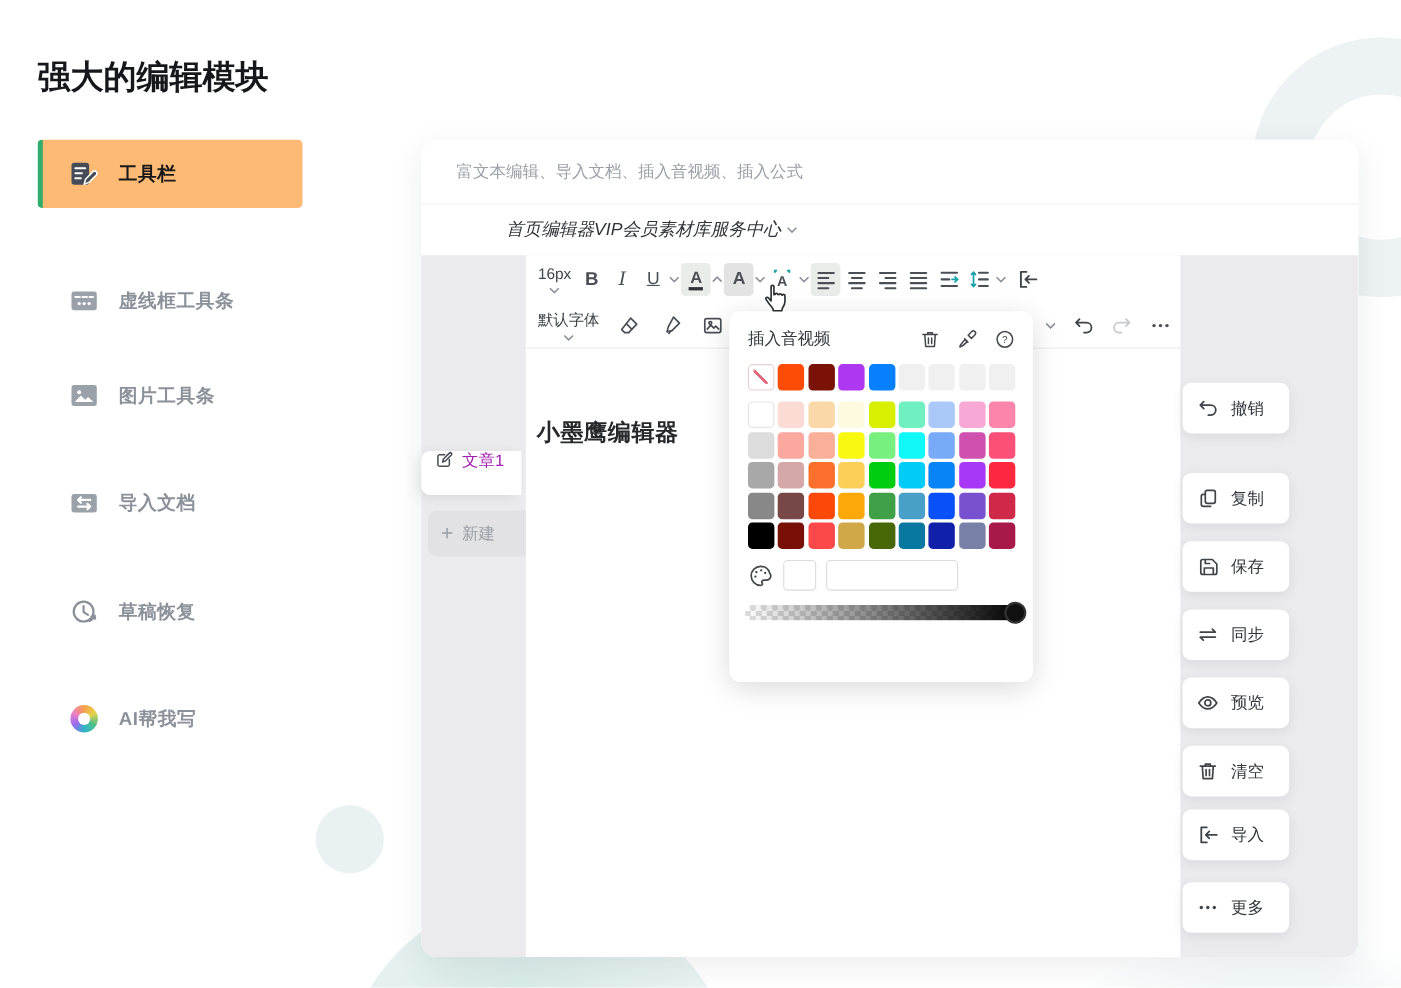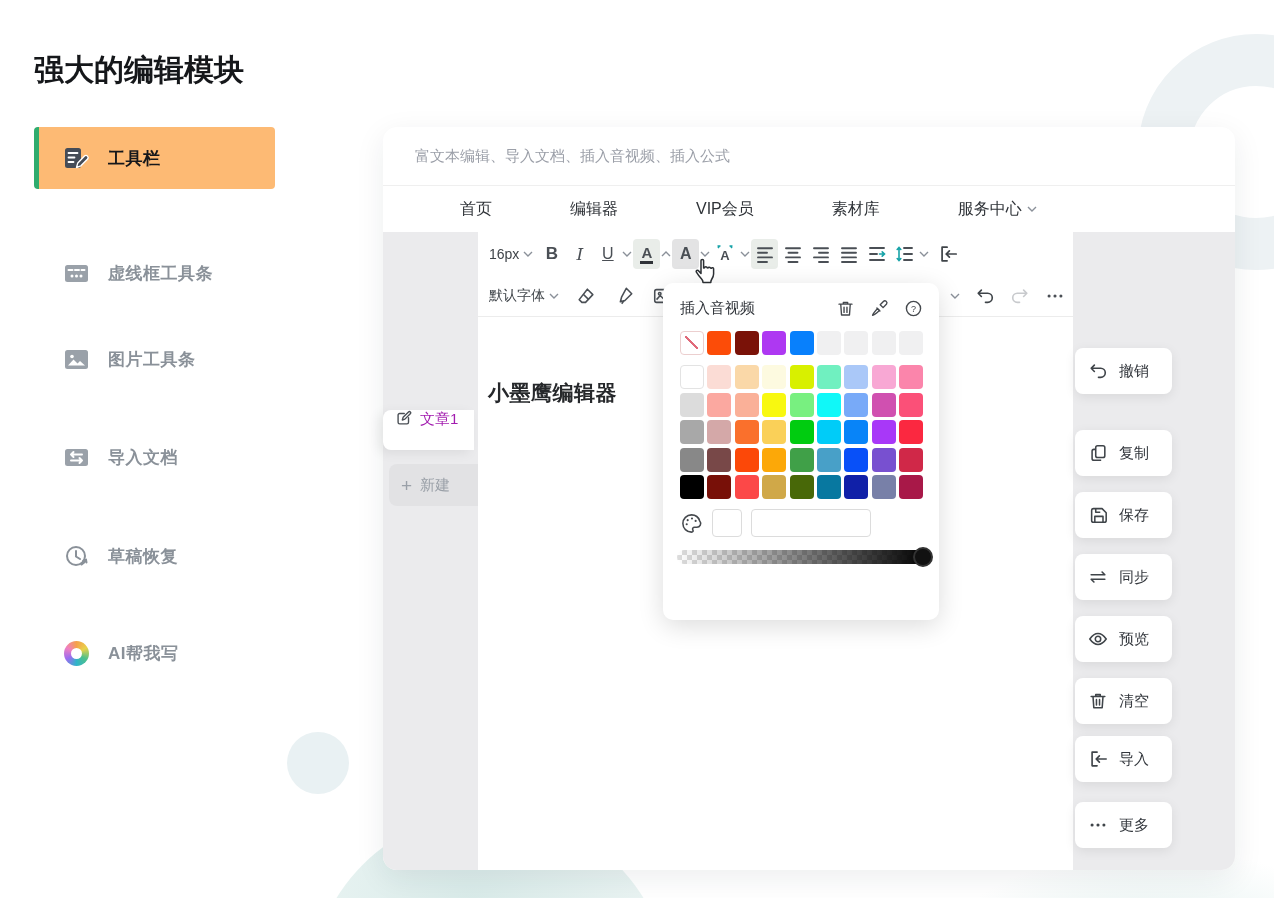--- a/index.html
+++ b/index.html
@@ -24,40 +24,40 @@
   .sb-item.active .sb-label{color:#15171a;}
   .sb-icon{width:27px;height:27px;display:flex;align-items:center;justify-content:center;}
   .ai-donut{width:25px;height:25px;border-radius:50%;position:relative;
      background:conic-gradient(#f5a04a,#e8d24a,#4ec08a,#2fb4c9,#9a6cf0,#ef7fc2,#f5a04a);}
   .ai-donut::after{content:'';position:absolute;inset:7px;background:#fff;border-radius:50%;}
   
   .card{position:absolute;left:383px;top:127px;width:852px;height:743px;background:#fff;
         border-radius:14px;box-shadow:0 8px 30px rgba(30,40,50,.08);overflow:hidden;z-index:1;}
   .card-head{height:59px;display:flex;align-items:center;padding:0 32px;font-size:15px;
         color:#9b9fa8;border-bottom:1px solid #efefef;box-sizing:border-box;}
-  .card-nav{height:46px;display:flex;align-items:center;padding-left:77px;gap:78px;font-size:16px;color:#2f3338;}
+  .card-nav{height:46px;display:flex;align-items:center;padding-left:77px;font-size:16px;color:#2f3338;font-style:italic;}
   .nav-item{display:flex;align-items:center;gap:5px;cursor:pointer;white-space:nowrap;}
   .editor-body{position:absolute;left:0;right:0;top:105px;bottom:0;background:#ebebed;}
   .page-white{position:absolute;left:95px;width:595px;top:0;bottom:0;background:#fff;}
   
   .tb-row{display:flex;align-items:center;padding:0 7px;gap:1px;}
   .tb-row1{height:44px;}
   .tb-row2{height:40px;border-bottom:1px solid #ececec;position:relative;}
   .tb-btn{height:30px;min-width:27px;padding:0 3px;display:flex;align-items:center;justify-content:center;
           border-radius:4px;color:#4a4f55;font-size:15px;gap:2px;cursor:pointer;box-sizing:border-box;}
   .tb-btn.hl{background:#e9ede9;}
   .tb-btn.chip{background:#e3e3e4;}
   .bold-l{font-weight:700;font-size:17px;}
   .italic-l{font-family:"DejaVu Serif","Liberation Serif",serif;font-style:italic;font-size:17px;}
   .under-l{text-decoration:underline;font-size:16px;}
   .acolor{font-weight:700;font-size:15px;line-height:1;border-bottom:3px solid #2f3338;padding:0 1px 1px;}
   .caret{display:inline-flex;color:#8a9099;}
   .caret svg{display:block;}
   .caret.open svg{transform:rotate(180deg);}
-  .sizesel{font-size:14px;color:#3f4449;display:flex;align-items:center;gap:4px;padding:0 4px;}
+  .sizesel{font-size:14px;color:#3f4449;display:flex;align-items:center;gap:4px;padding:0 4px;flex-direction:column;}
   .row2-right{position:absolute;right:8px;top:0;height:40px;display:flex;align-items:center;gap:15px;}
   .doc-heading{position:absolute;left:10px;top:130px;font-size:21px;font-weight:700;color:#26282b;letter-spacing:.5px;}
   
   .tab-article{position:absolute;left:383px;top:410px;width:91px;height:40px;background:#fff;z-index:4;
      border-radius:8px 0 0 8px;box-shadow:-5px 3px 12px rgba(0,0,0,.07);display:flex;align-items:flex-start;
      gap:8px;padding-left:12px;font-size:15px;color:#a21caf;box-sizing:border-box;cursor:pointer;}
   .tab-new{position:absolute;left:389px;top:464px;width:89px;height:42px;background:#e2e2e4;z-index:4;
      border-radius:8px 0 0 8px;display:flex;align-items:center;gap:8px;padding-left:12px;font-size:15px;
      color:#9aa0a8;box-sizing:border-box;cursor:pointer;}
   .plus{font-size:19px;line-height:1;color:#9aa0a8;}

